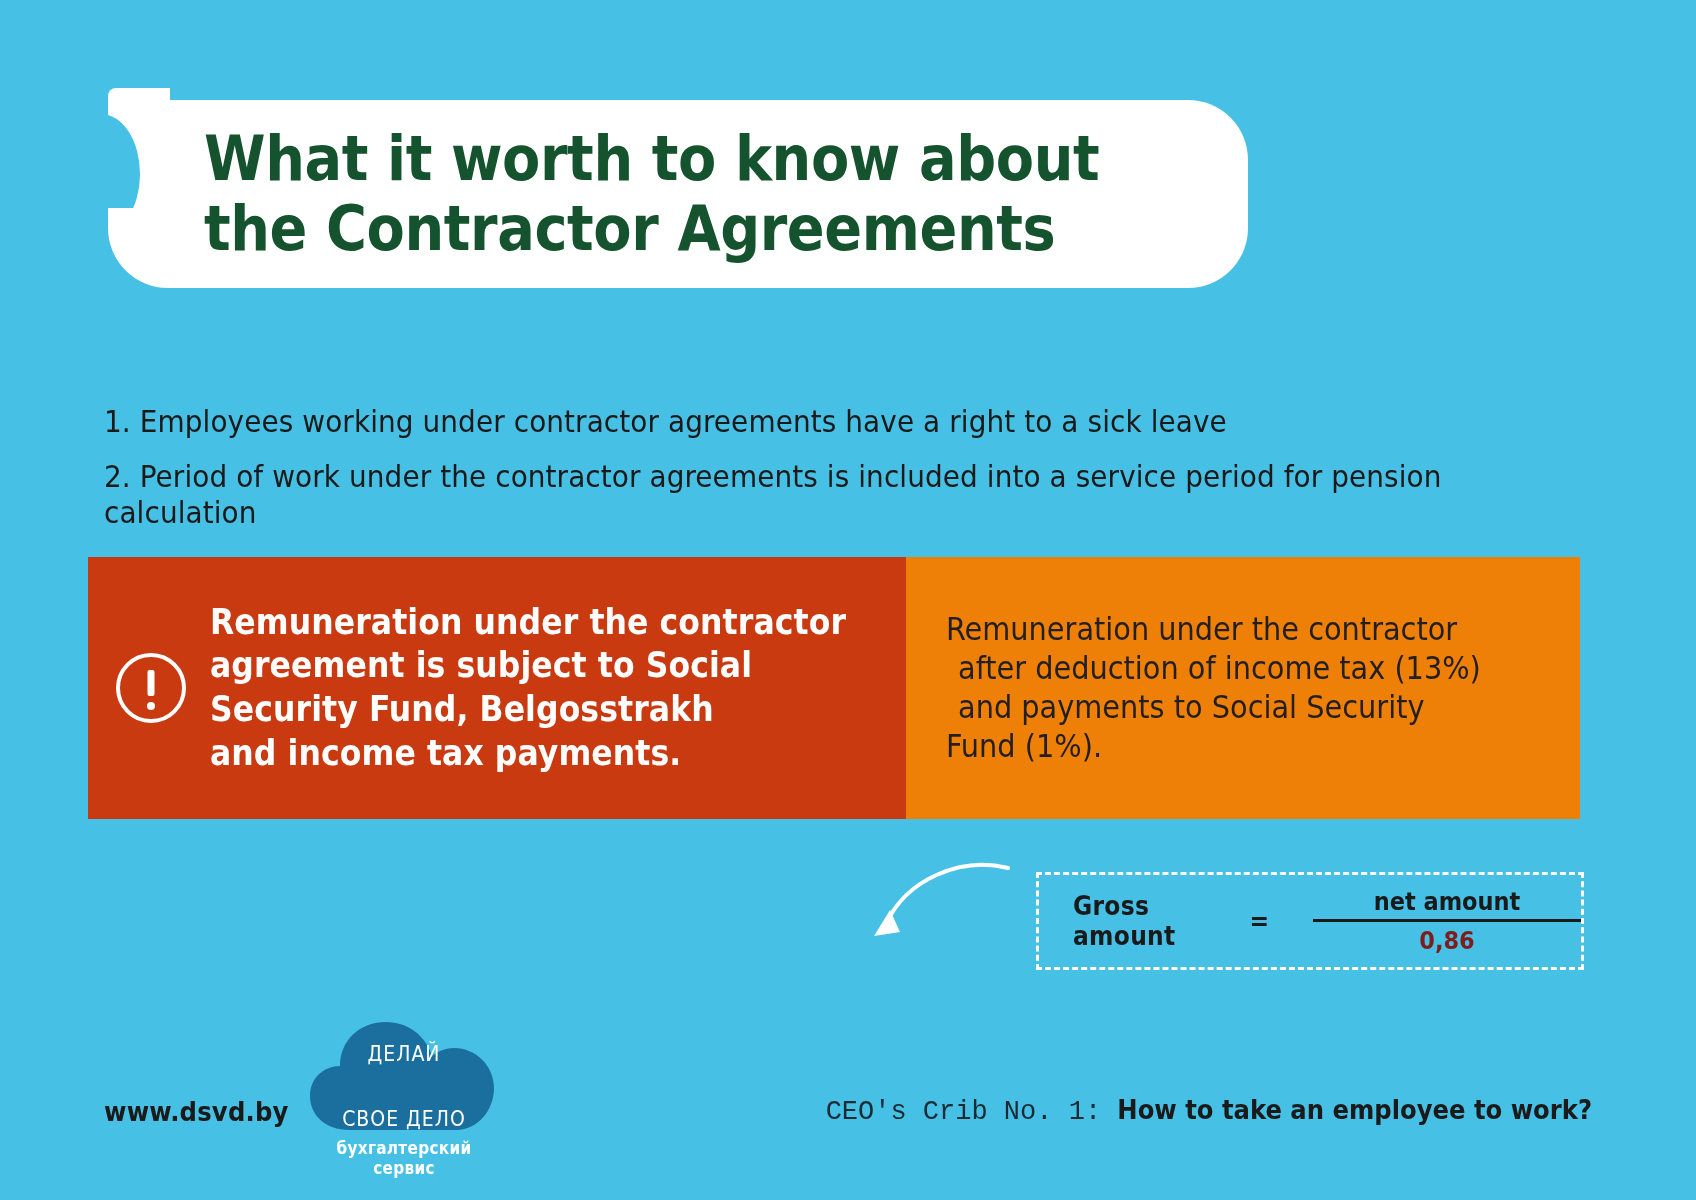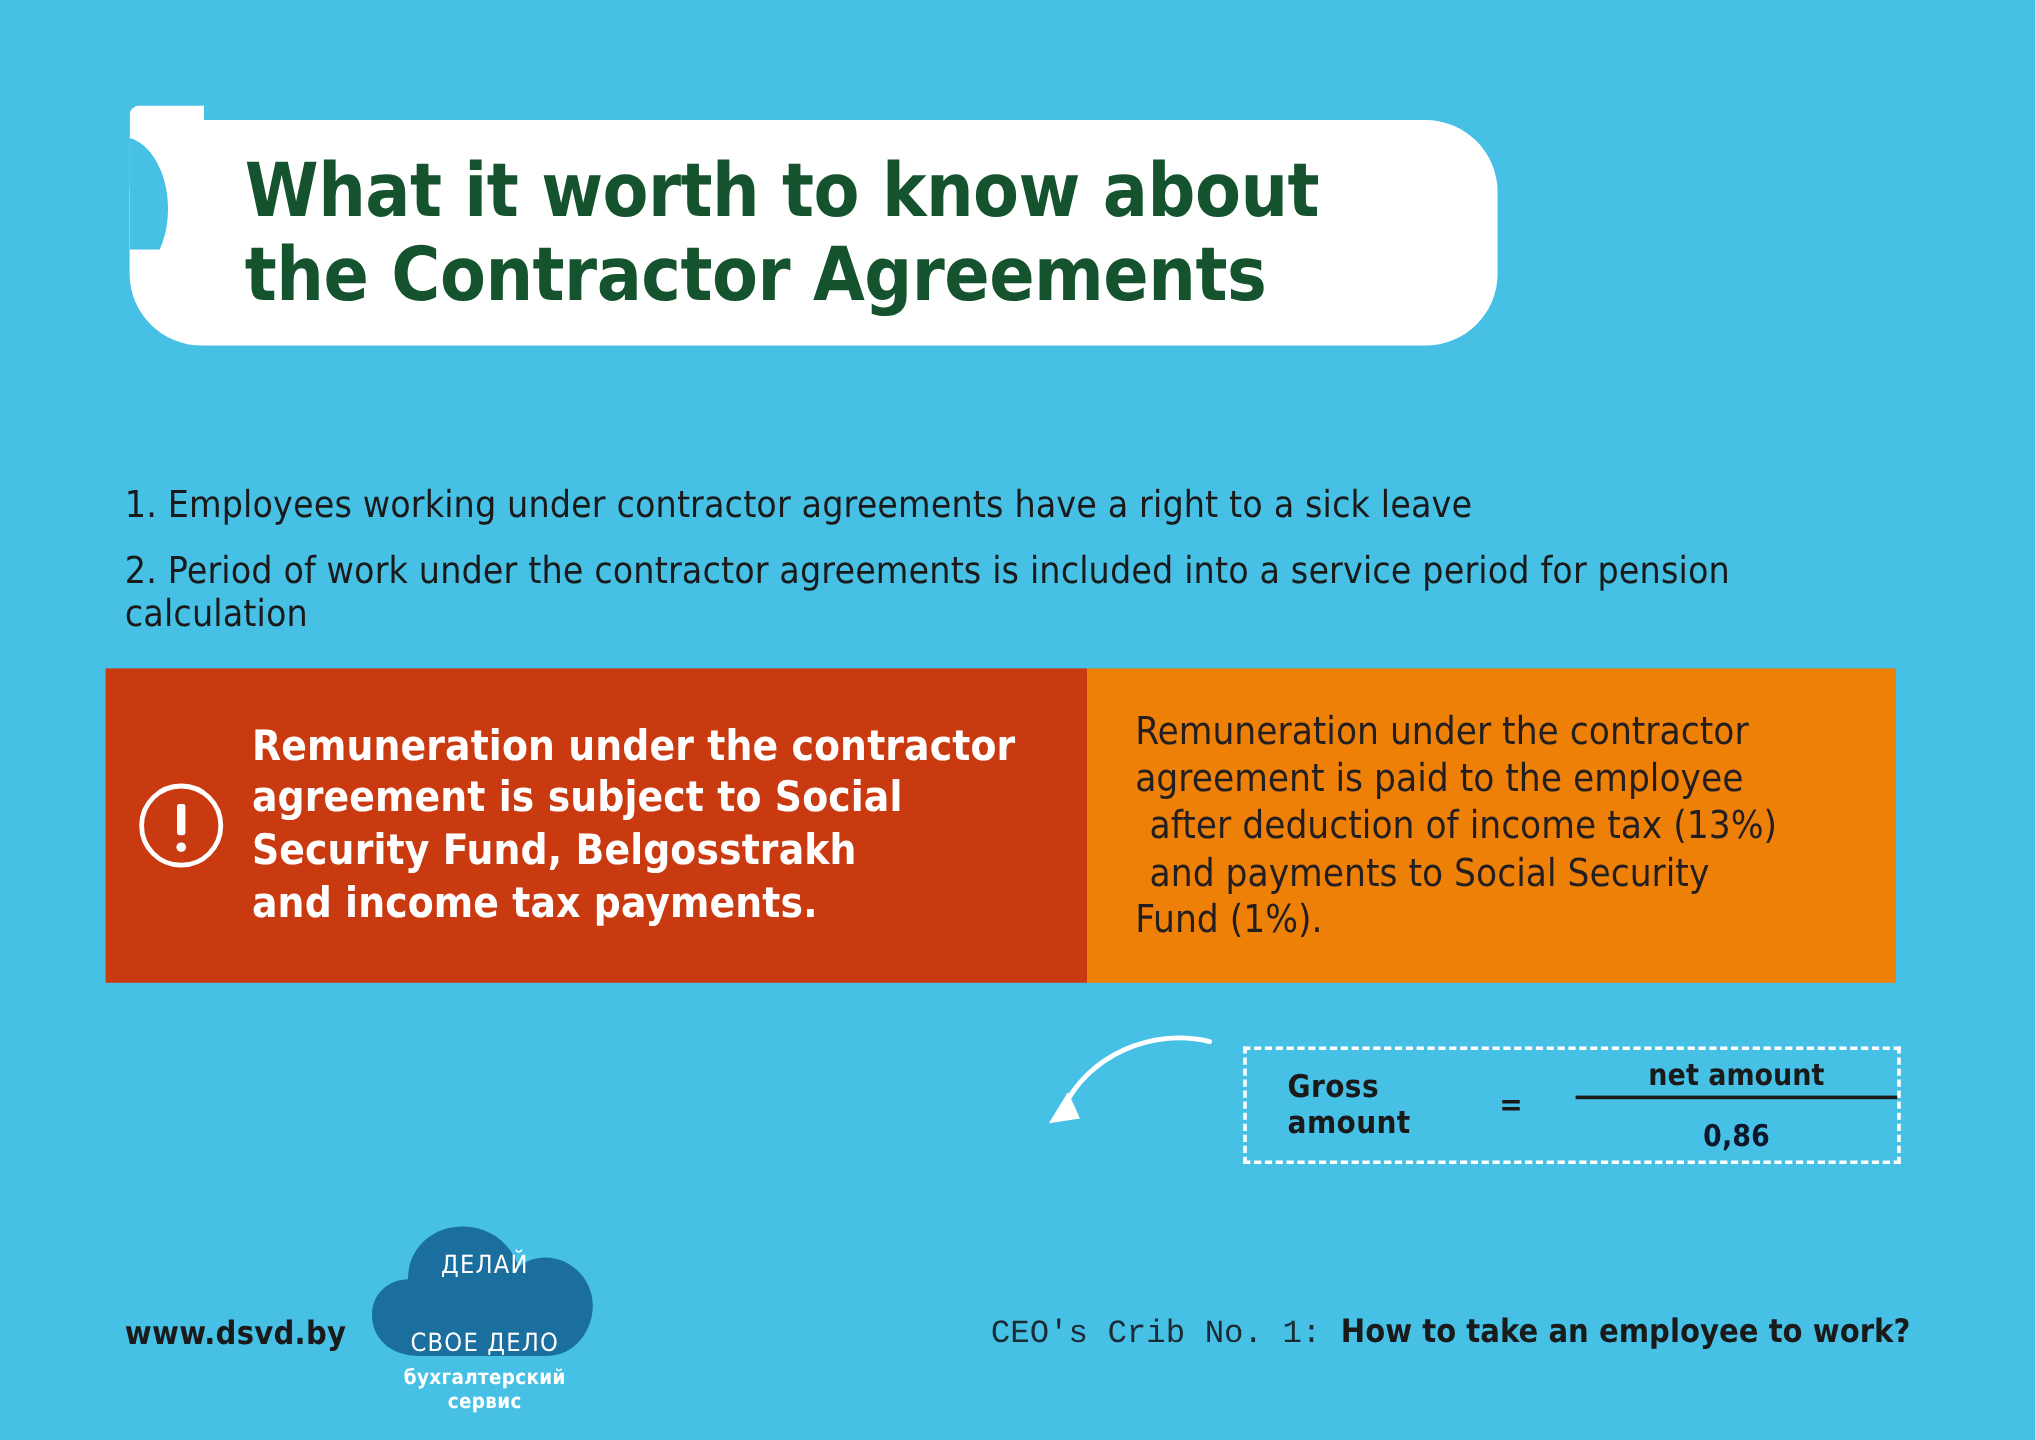--- a/index.html
+++ b/index.html
@@ -226,24 +226,24 @@
     font-size: 25px;
     font-weight: 700;
     padding-bottom: 3px;
   }
   .frac-bar {
     height: 3px;
     background: #1a1a1a;
     width: 100%;
   }
   .frac-den {
-    color: #0f172a;
+    color: #7f1d1d;
     font-size: 25px;
     font-weight: 700;
-    padding-top: 16px;
+    padding-top: 4px;
   }
 
   
   .footer-url {
     position: absolute;
     left: 104px;
     top: 1096px;
     color: #1a1a1a;
     font-size: 27px;
     font-weight: 700;
@@ -311,21 +311,20 @@
         <div>Remuneration under the contractor</div>
         <div>agreement is subject to Social</div>
         <div>Security Fund, Belgosstrakh</div>
         <div>and income tax payments.</div>
       </div>
     </div>
 
     <div class="band-orange">
       <div class="band-orange-text">
         <span class="ln">Remuneration under the contractor</span>
-        <span class="ln">agreement is paid to the employee</span>
         <span class="ln ind">after deduction of income tax (13%)</span>
         <span class="ln ind">and payments to Social Security</span>
         <span class="ln">Fund (1%).</span>
       </div>
     </div>
   </div>
 
   <div class="formula-row">
 
 

